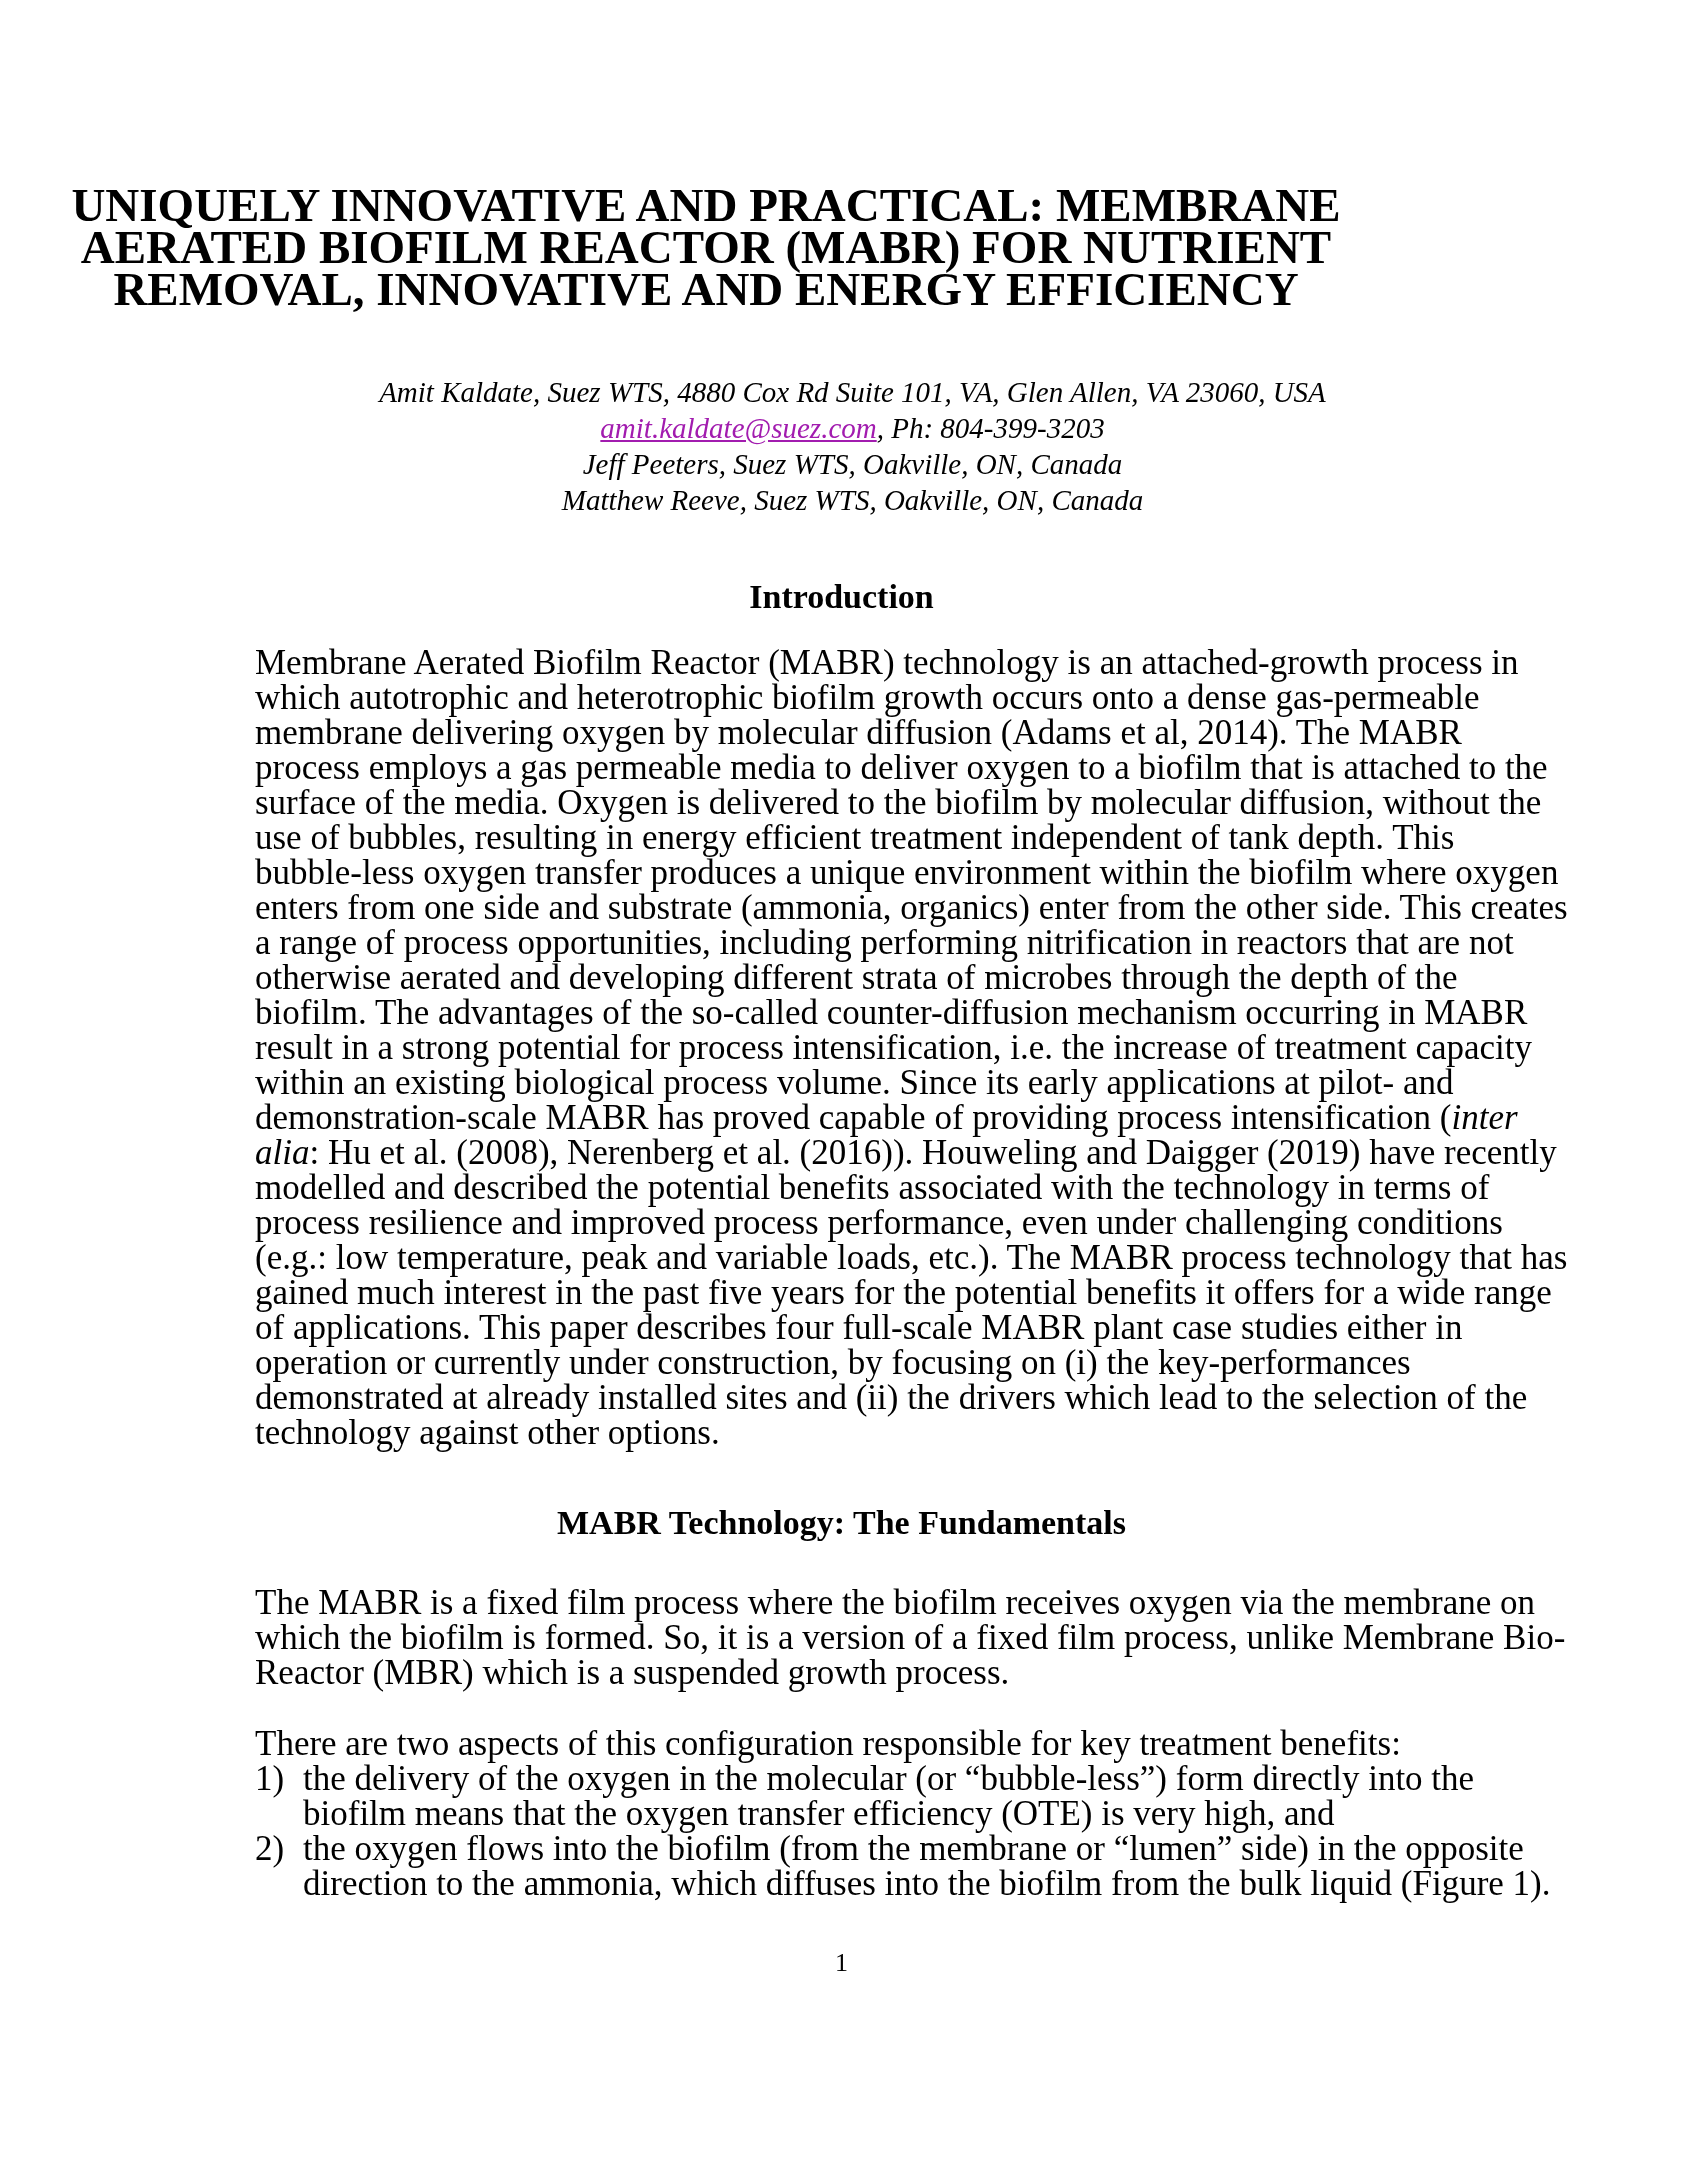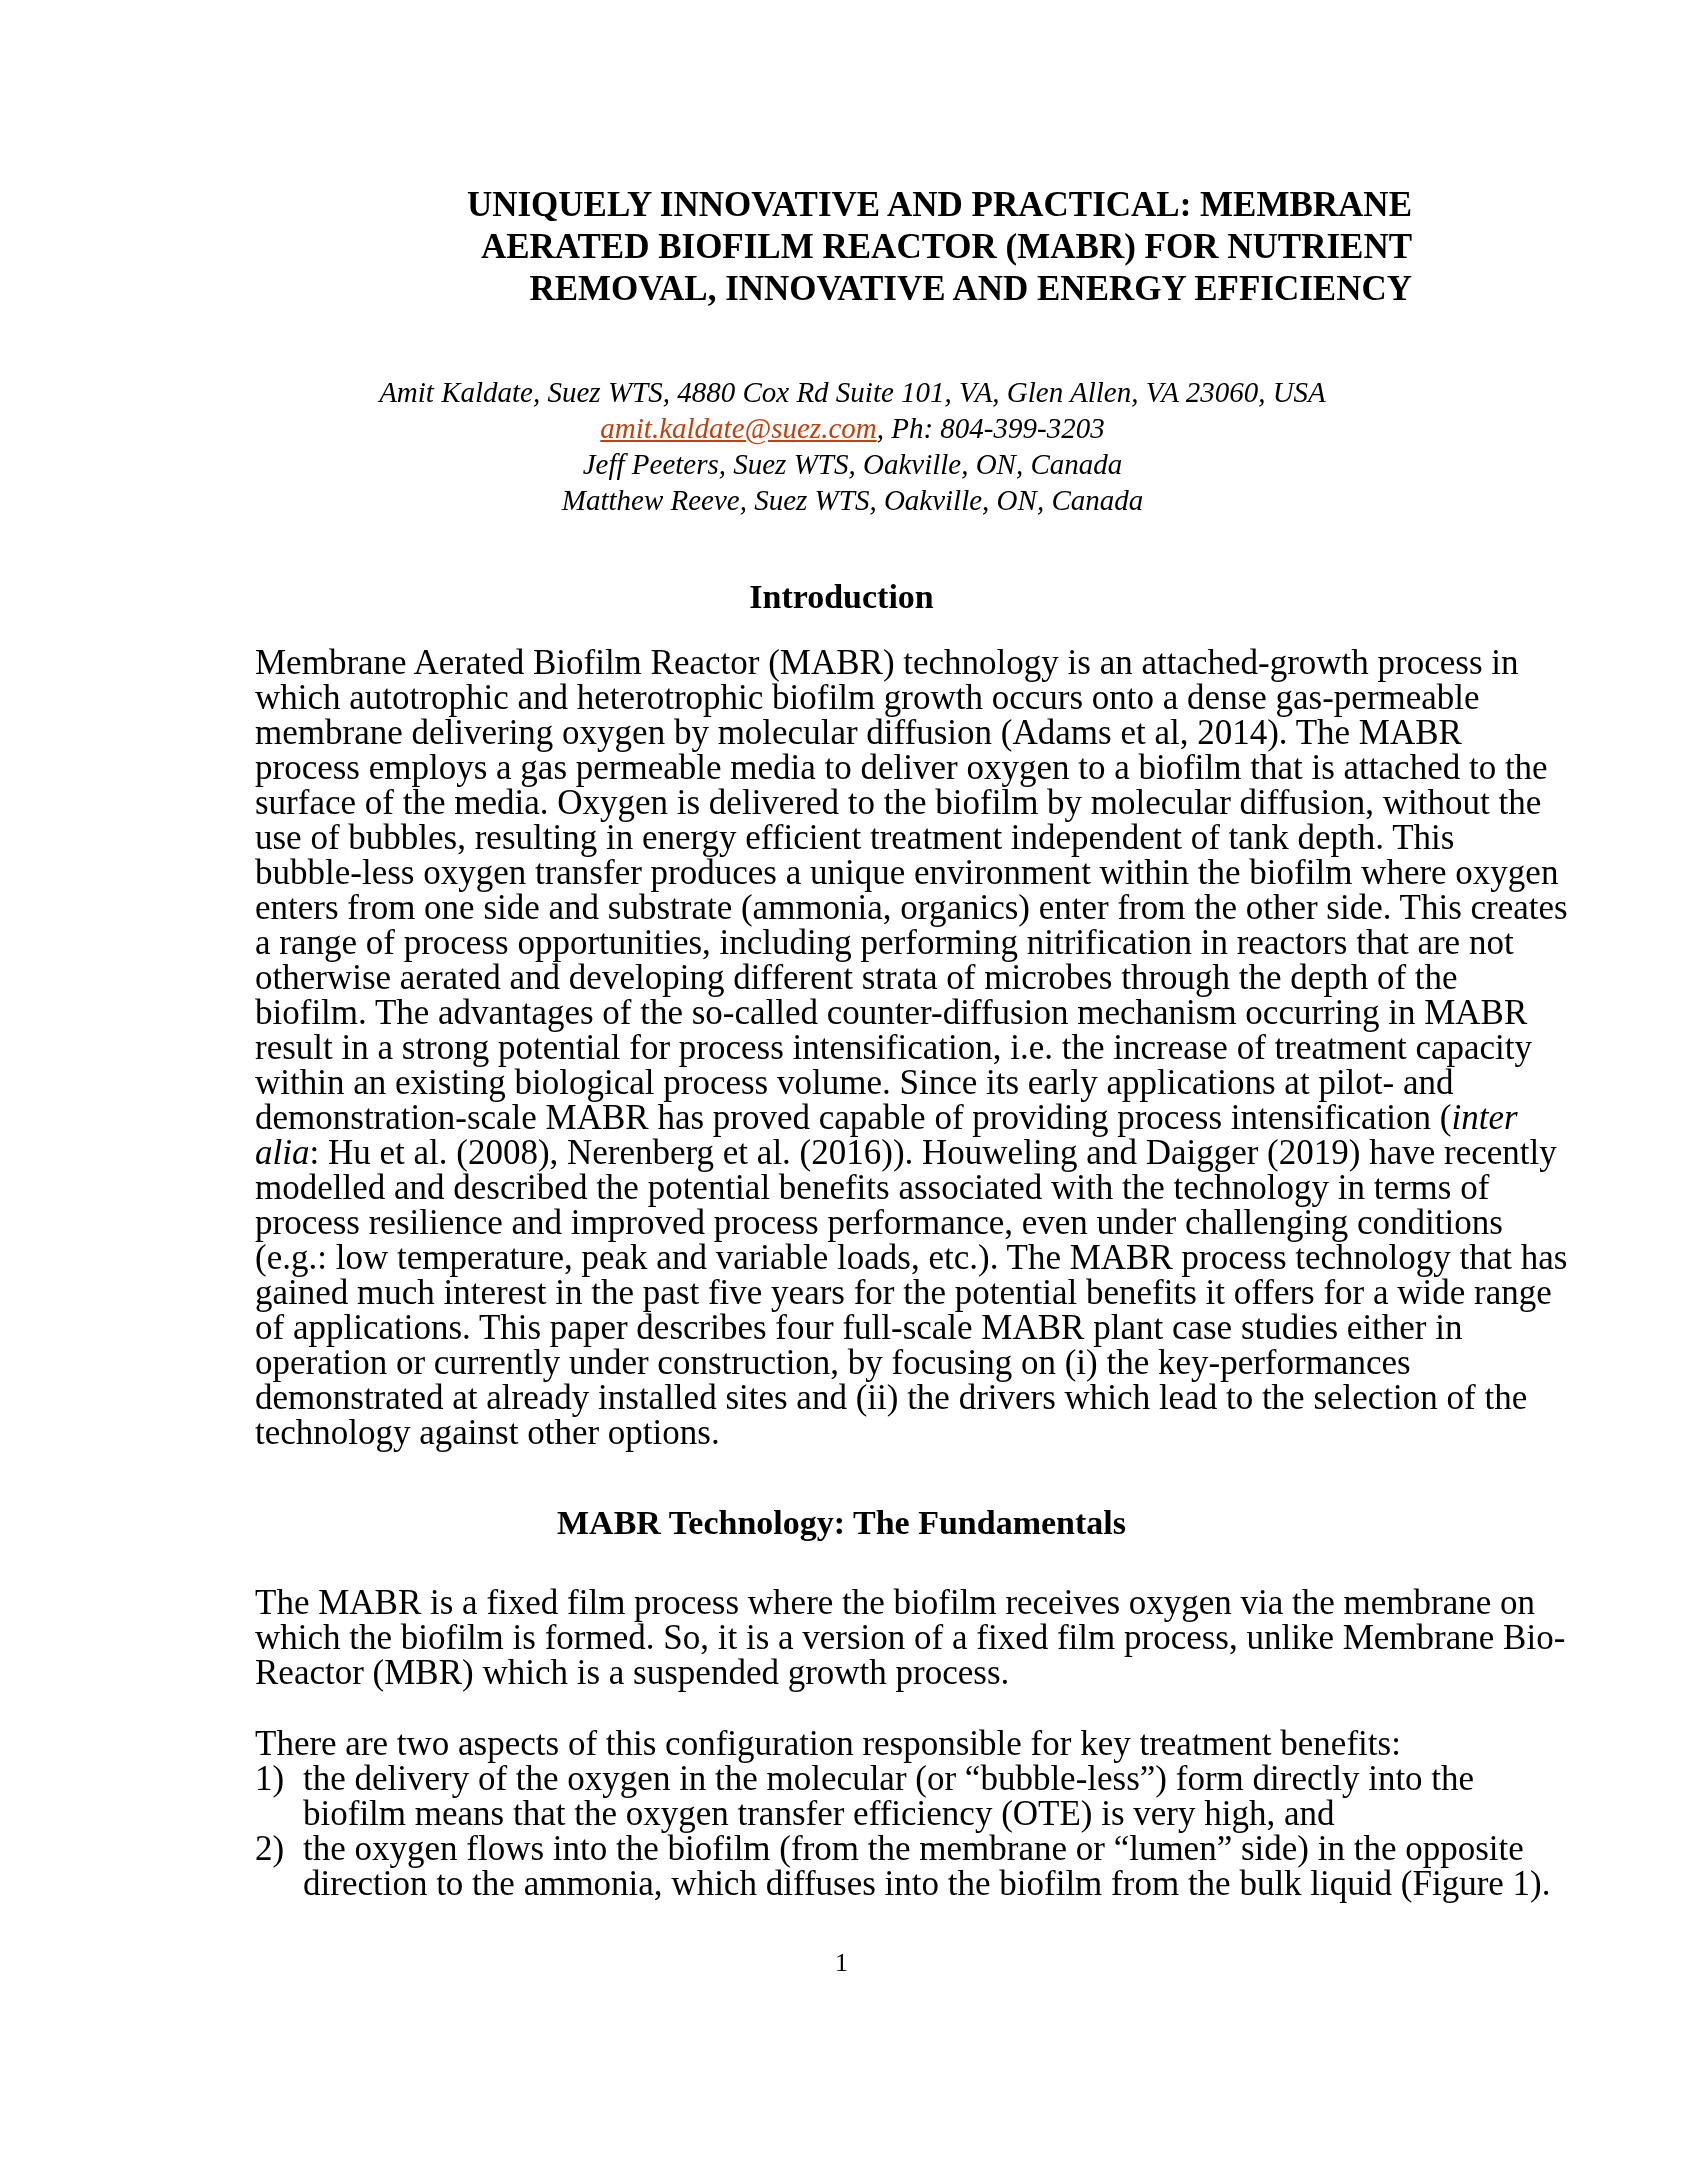--- a/index.html
+++ b/index.html
@@ -1,24 +1,24 @@
 <!DOCTYPE html>
 <html><head>
 <meta charset="utf-8">
 <style>
   html, body { margin: 0; padding: 0; background: #ffffff; }
   body { width: 1683px; height: 2178px; position: relative; overflow: hidden;
          font-family: "Liberation Serif", serif; color: #000; }
-  .title { position: absolute; top: 184px; left: 0; width: 1412px; text-align: right;
-           font-weight: bold; font-size: 35px; line-height: 42px; }
+  .title { position: absolute; top: 184px; left: 0; width: 1412px; text-align: center;
+           font-weight: bold; font-size: 47px; line-height: 42px; }
   .title div { white-space: nowrap; }
   .authors { position: absolute; top: 374px; left: 11px; width: 1683px; text-align: center;
              font-style: italic; font-size: 29px; line-height: 36px; }
   .authors div { white-space: nowrap; }
-  .email { color: #c2410c; text-decoration: underline; }
+  .email { color: #a21caf; text-decoration: underline; }
   h2 { position: absolute; left: 0; width: 1683px; margin: 0; text-align: center;
        font-weight: bold; font-size: 34px; line-height: 40px; }
   .para { position: absolute; left: 255px; width: 1168px; font-size: 35px; line-height: 35px; }
   .line { white-space: nowrap; display: block; }
   .list-item { position: relative; padding-left: 48px; }
   .num { position: absolute; left: 0; top: 0; }
   .pagenum { position: absolute; top: 1948px; left: 0; width: 1683px; text-align: center; font-size: 26px; }
 </style>
 </head>
 <body>

